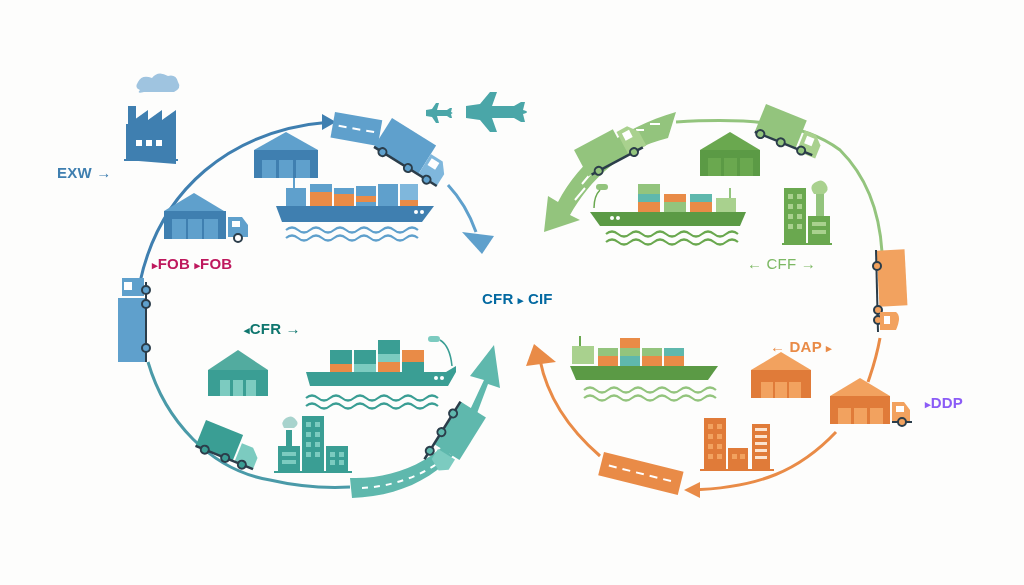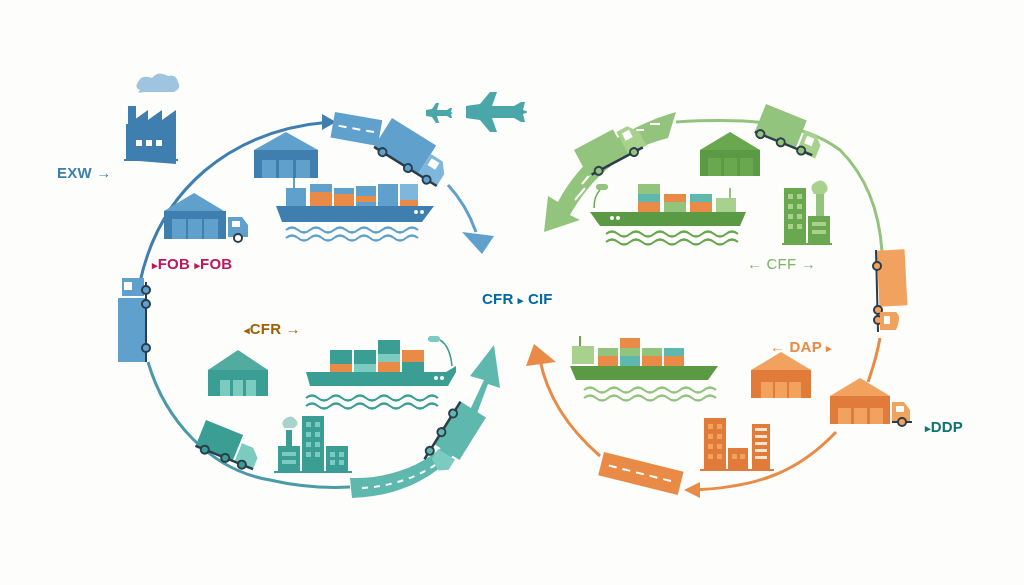--- a/index.html
+++ b/index.html
@@ -351,21 +351,21 @@
 <div class="lbl" style="left:57px;top:164px;color:#3f7fb0;">
   <span>EXW</span>
   <span>→</span>
 </div>
 
 <div class="lbl" style="left:152px;top:255px;color:#be185d;">
   <span style="font-size:11px;">▸</span><span>FOB</span>
   <span style="font-size:11px;">▸</span><span>FOB</span>
 </div>
 
-<div class="lbl" style="left:244px;top:320px;color:#a16207;">
+<div class="lbl" style="left:244px;top:320px;color:#0f766e;">
   <span style="font-size:11px;">◂</span><span>CFR</span>
   <span>→</span>
 </div>
 
 <div class="lbl" style="left:482px;top:290px;color:#0369a1;">
   <span>CFR</span>
   <span style="font-size:11px;">▸</span>
   <span>CIF</span>
 </div>
 
@@ -374,16 +374,16 @@
   <span>CFF</span>
   <span>→</span>
 </div>
 
 <div class="lbl" style="left:770px;top:338px;color:#e98b47;">
   <span>←</span>
   <span>DAP</span>
   <span style="font-size:11px;">▸</span>
 </div>
 
-<div class="lbl" style="left:925px;top:418px;color:#0f766e;">
+<div class="lbl" style="left:925px;top:394px;color:#8b5cf6;">
   <span style="font-size:11px;">▸</span><span>DDP</span>
 </div>
 </div>
 
 </body></html>

